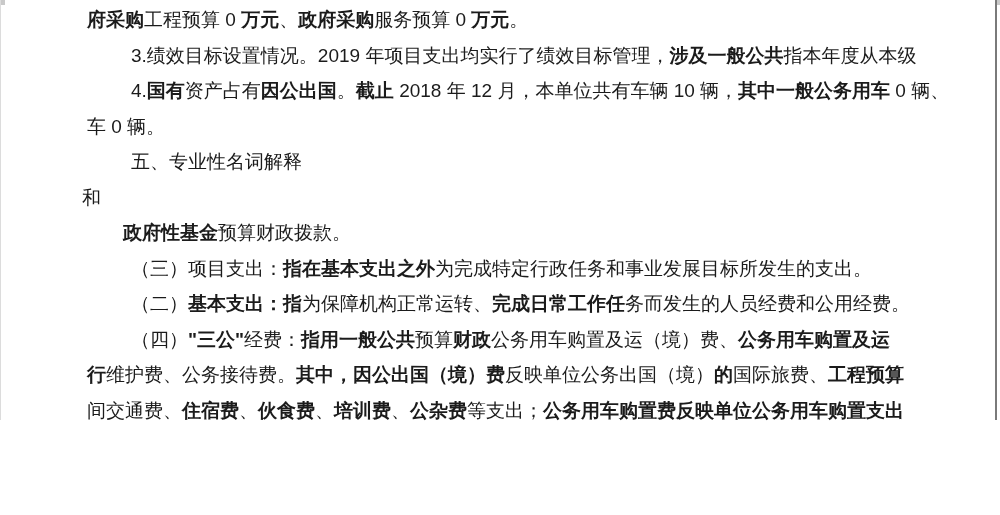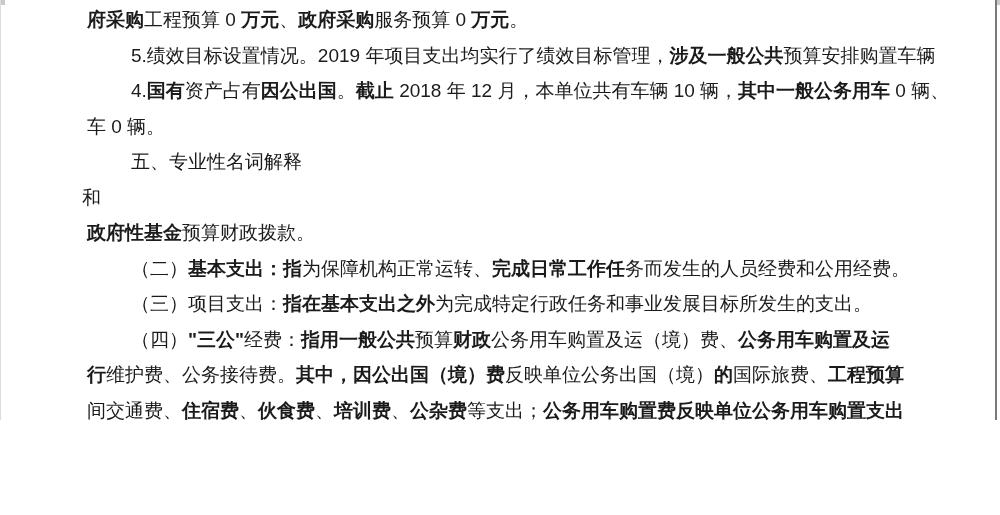--- a/index.html
+++ b/index.html
@@ -23,21 +23,21 @@
     left: 87px;
     top: 2px;
     white-space: nowrap;
     font-size: 19px;
     line-height: 35.5px;
   }
   .line { white-space: nowrap; }
   .line.cont   { margin-left: 0; }
   .line.indent { margin-left: 44px; }
   .line.flush  { margin-left: -5px; }
-  .line.indent2{ }
+  .line.indent2{ margin-left: 36px; }
   .run-b { font-weight: 700; }
   .run-r { font-weight: 400; }
   .edge-left {
     position: absolute;
     left: 0; top: 0; bottom: 0;
     width: 1px;
     background: #dcdcdc;
   }
   .edge-right {
     position: absolute;
@@ -55,26 +55,26 @@
 </style>
 </head>
 <body>
 
 <div class="page">
   <div class="corner tl"></div>
   <div class="corner tr"></div>
   <div class="edge-left"></div>
   <div class="doc-text" id="doc-lines">
       <div class="line cont"><span class="run-b">府采购</span><span class="run-r">工程预算 0 </span><span class="run-b">万元</span><span class="run-r">、</span><span class="run-b">政府采购</span><span class="run-r">服务预算 0 </span><span class="run-b">万元</span><span class="run-r">。</span></div>
-      <div class="line indent"><span class="run-r">5.绩效目标设置情况。2019 年项目支出均实行了绩效目标管理，</span><span class="run-b">涉及一般公共</span><span class="run-r">预算安排购置车辆</span></div>
+      <div class="line indent"><span class="run-r">3.绩效目标设置情况。2019 年项目支出均实行了绩效目标管理，</span><span class="run-b">涉及一般公共</span><span class="run-r">指本年度从本级</span></div>
       <div class="line indent"><span class="run-r">4.</span><span class="run-b">国有</span><span class="run-r">资产占有</span><span class="run-b">因公出国</span><span class="run-r">。</span><span class="run-b">截止</span><span class="run-r"> 2018 年 12 月，本单位共有车辆 10 辆，</span><span class="run-b">其中一般公务用车</span><span class="run-r"> 0 辆、</span></div>
       <div class="line cont"><span class="run-r">车 0 辆。</span></div>
       <div class="line indent"><span class="run-r">五、专业性名词解释</span></div>
       <div class="line flush"><span class="run-r">和</span></div>
       <div class="line indent2"><span class="run-b">政府性基金</span><span class="run-r">预算财政拨款。</span></div>
+      <div class="line indent"><span class="run-r">（三）项目支出：</span><span class="run-b">指在基本支出之外</span><span class="run-r">为完成特定行政任务和事业发展目标所发生的支出。</span></div>
       <div class="line indent"><span class="run-r">（二）</span><span class="run-b">基本支出：指</span><span class="run-r">为保障机构正常运转、</span><span class="run-b">完成日常工作任</span><span class="run-r">务而发生的人员经费和公用经费。</span></div>
-      <div class="line indent"><span class="run-r">（三）项目支出：</span><span class="run-b">指在基本支出之外</span><span class="run-r">为完成特定行政任务和事业发展目标所发生的支出。</span></div>
       <div class="line indent"><span class="run-r">（四）</span><span class="run-b">"三公"</span><span class="run-r">经费：</span><span class="run-b">指用一般公共</span><span class="run-r">预算</span><span class="run-b">财政</span><span class="run-r">公务用车购置及运（境）费、</span><span class="run-b">公务用车购置及运</span></div>
       <div class="line cont"><span class="run-b">行</span><span class="run-r">维护费、公务接待费。</span><span class="run-b">其中，因公出国（境）费</span><span class="run-r">反映单位公务出国（境）</span><span class="run-b">的</span><span class="run-r">国际旅费、</span><span class="run-b">工程预算</span></div>
       <div class="line cont"><span class="run-r">间交通费、</span><span class="run-b">住宿费</span><span class="run-r">、</span><span class="run-b">伙食费</span><span class="run-r">、</span><span class="run-b">培训费</span><span class="run-r">、</span><span class="run-b">公杂费</span><span class="run-r">等支出；</span><span class="run-b">公务用车购置费反映单位公务用车购置支出</span></div>
     </div>
   <div class="edge-right"></div>
 </div>
 
 </body></html>

